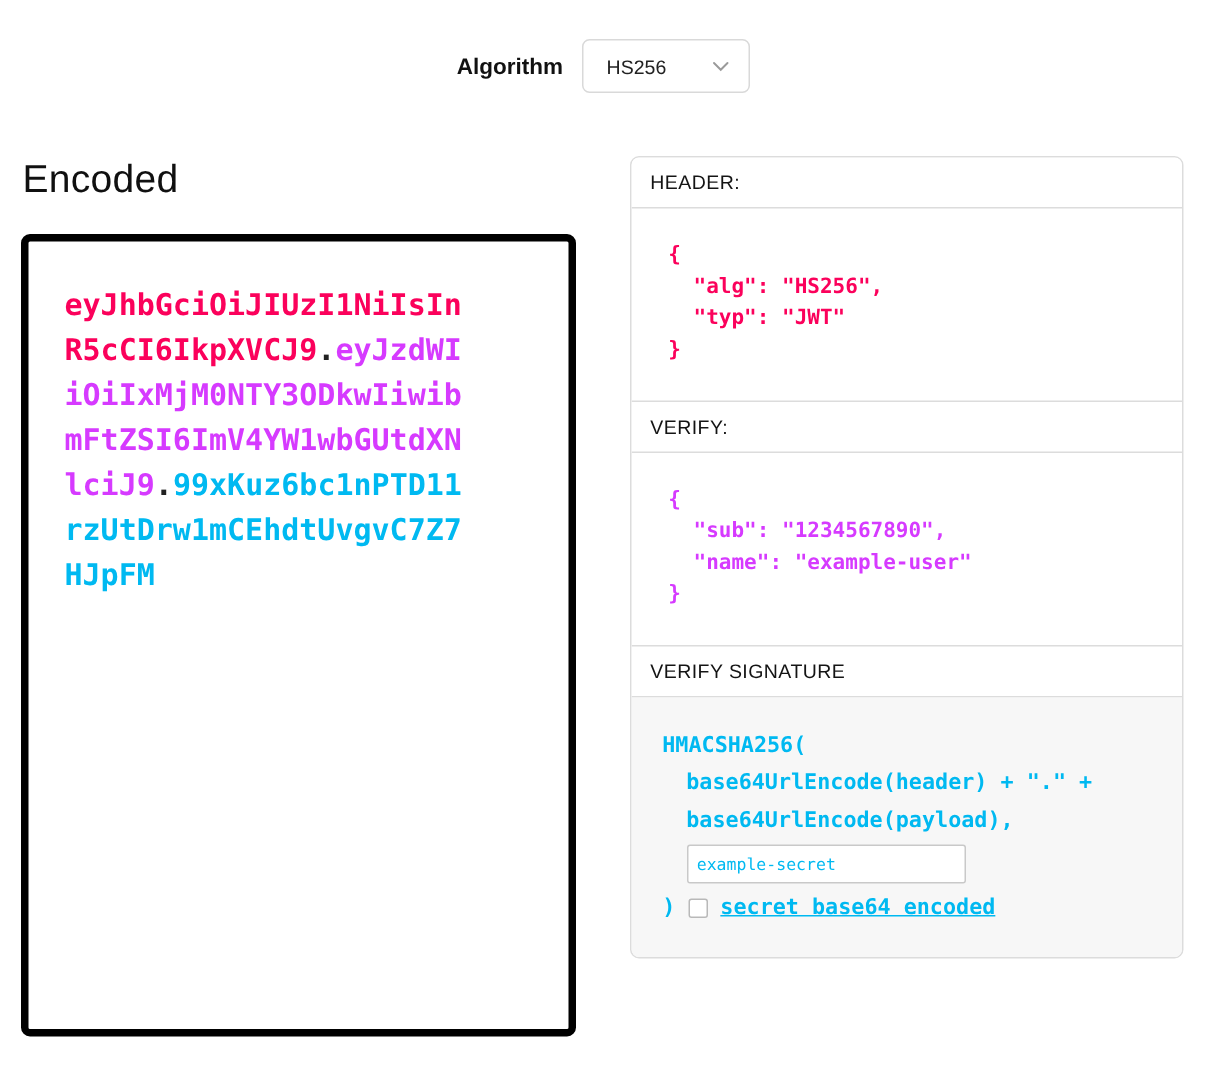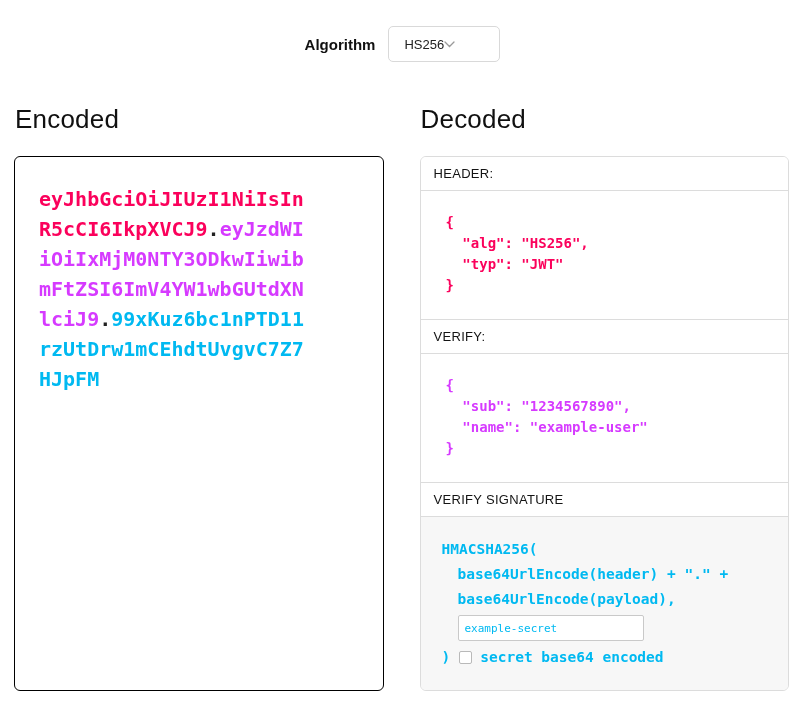--- a/index.html
+++ b/index.html
@@ -27,21 +27,21 @@
     color: #111;
   }
   .alg-select {
     width: 112px;
     height: 36px;
     border: 1px solid #d9d9d9;
     border-radius: 5px;
     background: #fff;
     display: flex;
     align-items: center;
-    justify-content: flex-start;
+    justify-content: space-between;
     padding: 0 13px 0 15px;
     font-size: 13px;
     color: #222;
     cursor: pointer;
   }
   .alg-select .chev { display: flex; align-items: center; }
 
   
   .columns {
     display: flex;
@@ -53,21 +53,21 @@
   h1.col-title {
     font-size: 26px;
     font-weight: 500;
     letter-spacing: 0.2px;
     margin: 0 0 21px 1px;
     color: #101010;
   }
 
   
   .encoded-panel {
-    border: 1px solid #000000;
+    border: 5px solid #000000;
     border-radius: 6px;
     height: 535px;
     background: #fff;
     padding: 27px 24px;
     cursor: text;
   }
   .token {
     width: 270px;
     font-family: "DejaVu Sans Mono", monospace;
     font-weight: bold;
@@ -151,21 +151,21 @@
     appearance: none;
     -webkit-appearance: none;
     width: 13px;
     height: 13px;
     border: 1px solid #b9b9b9;
     border-radius: 2px;
     background: #fff;
     margin: 0 8px 0 0;
     cursor: pointer;
   }
-  .cb-label { font-weight: bold; }
+  .cb-label { font-weight: bold; text-decoration: underline; }
 </style>
 </head>
 <body>
 
 <div class="topbar">
   <span class="alg-label">Algorithm</span>
   <div class="alg-select">
     <span>HS256</span>
     <span class="chev">
       <svg width="11" height="7" viewBox="0 0 11 7">
@@ -180,21 +180,20 @@
   <div class="col">
     <h1 class="col-title">Encoded</h1>
     <div class="encoded-panel">
       <div class="token">
         <span class="tok-header">eyJhbGciOiJIUzI1NiIsInR5cCI6IkpXVCJ9</span><span class="tok-dot">.</span><span class="tok-payload">eyJzdWIiOiIxMjM0NTY3ODkwIiwibmFtZSI6ImV4YW1wbGUtdXNlciJ9</span><span class="tok-dot">.</span><span class="tok-signature">99xKuz6bc1nPTD11rzUtDrw1mCEhdtUvgvC7Z7HJpFM</span>
       </div>
     </div>
   </div>
 
   <div class="col">
-    <h1 class="col-title">Decoded</h1>
     <div class="decoded-panel">
 
       <div class="sec-label">HEADER:</div>
       <div class="sec-code">
         <pre class="json json-header">{
   "alg": "HS256",
   "typ": "JWT"
 }</pre>
       </div>
 

